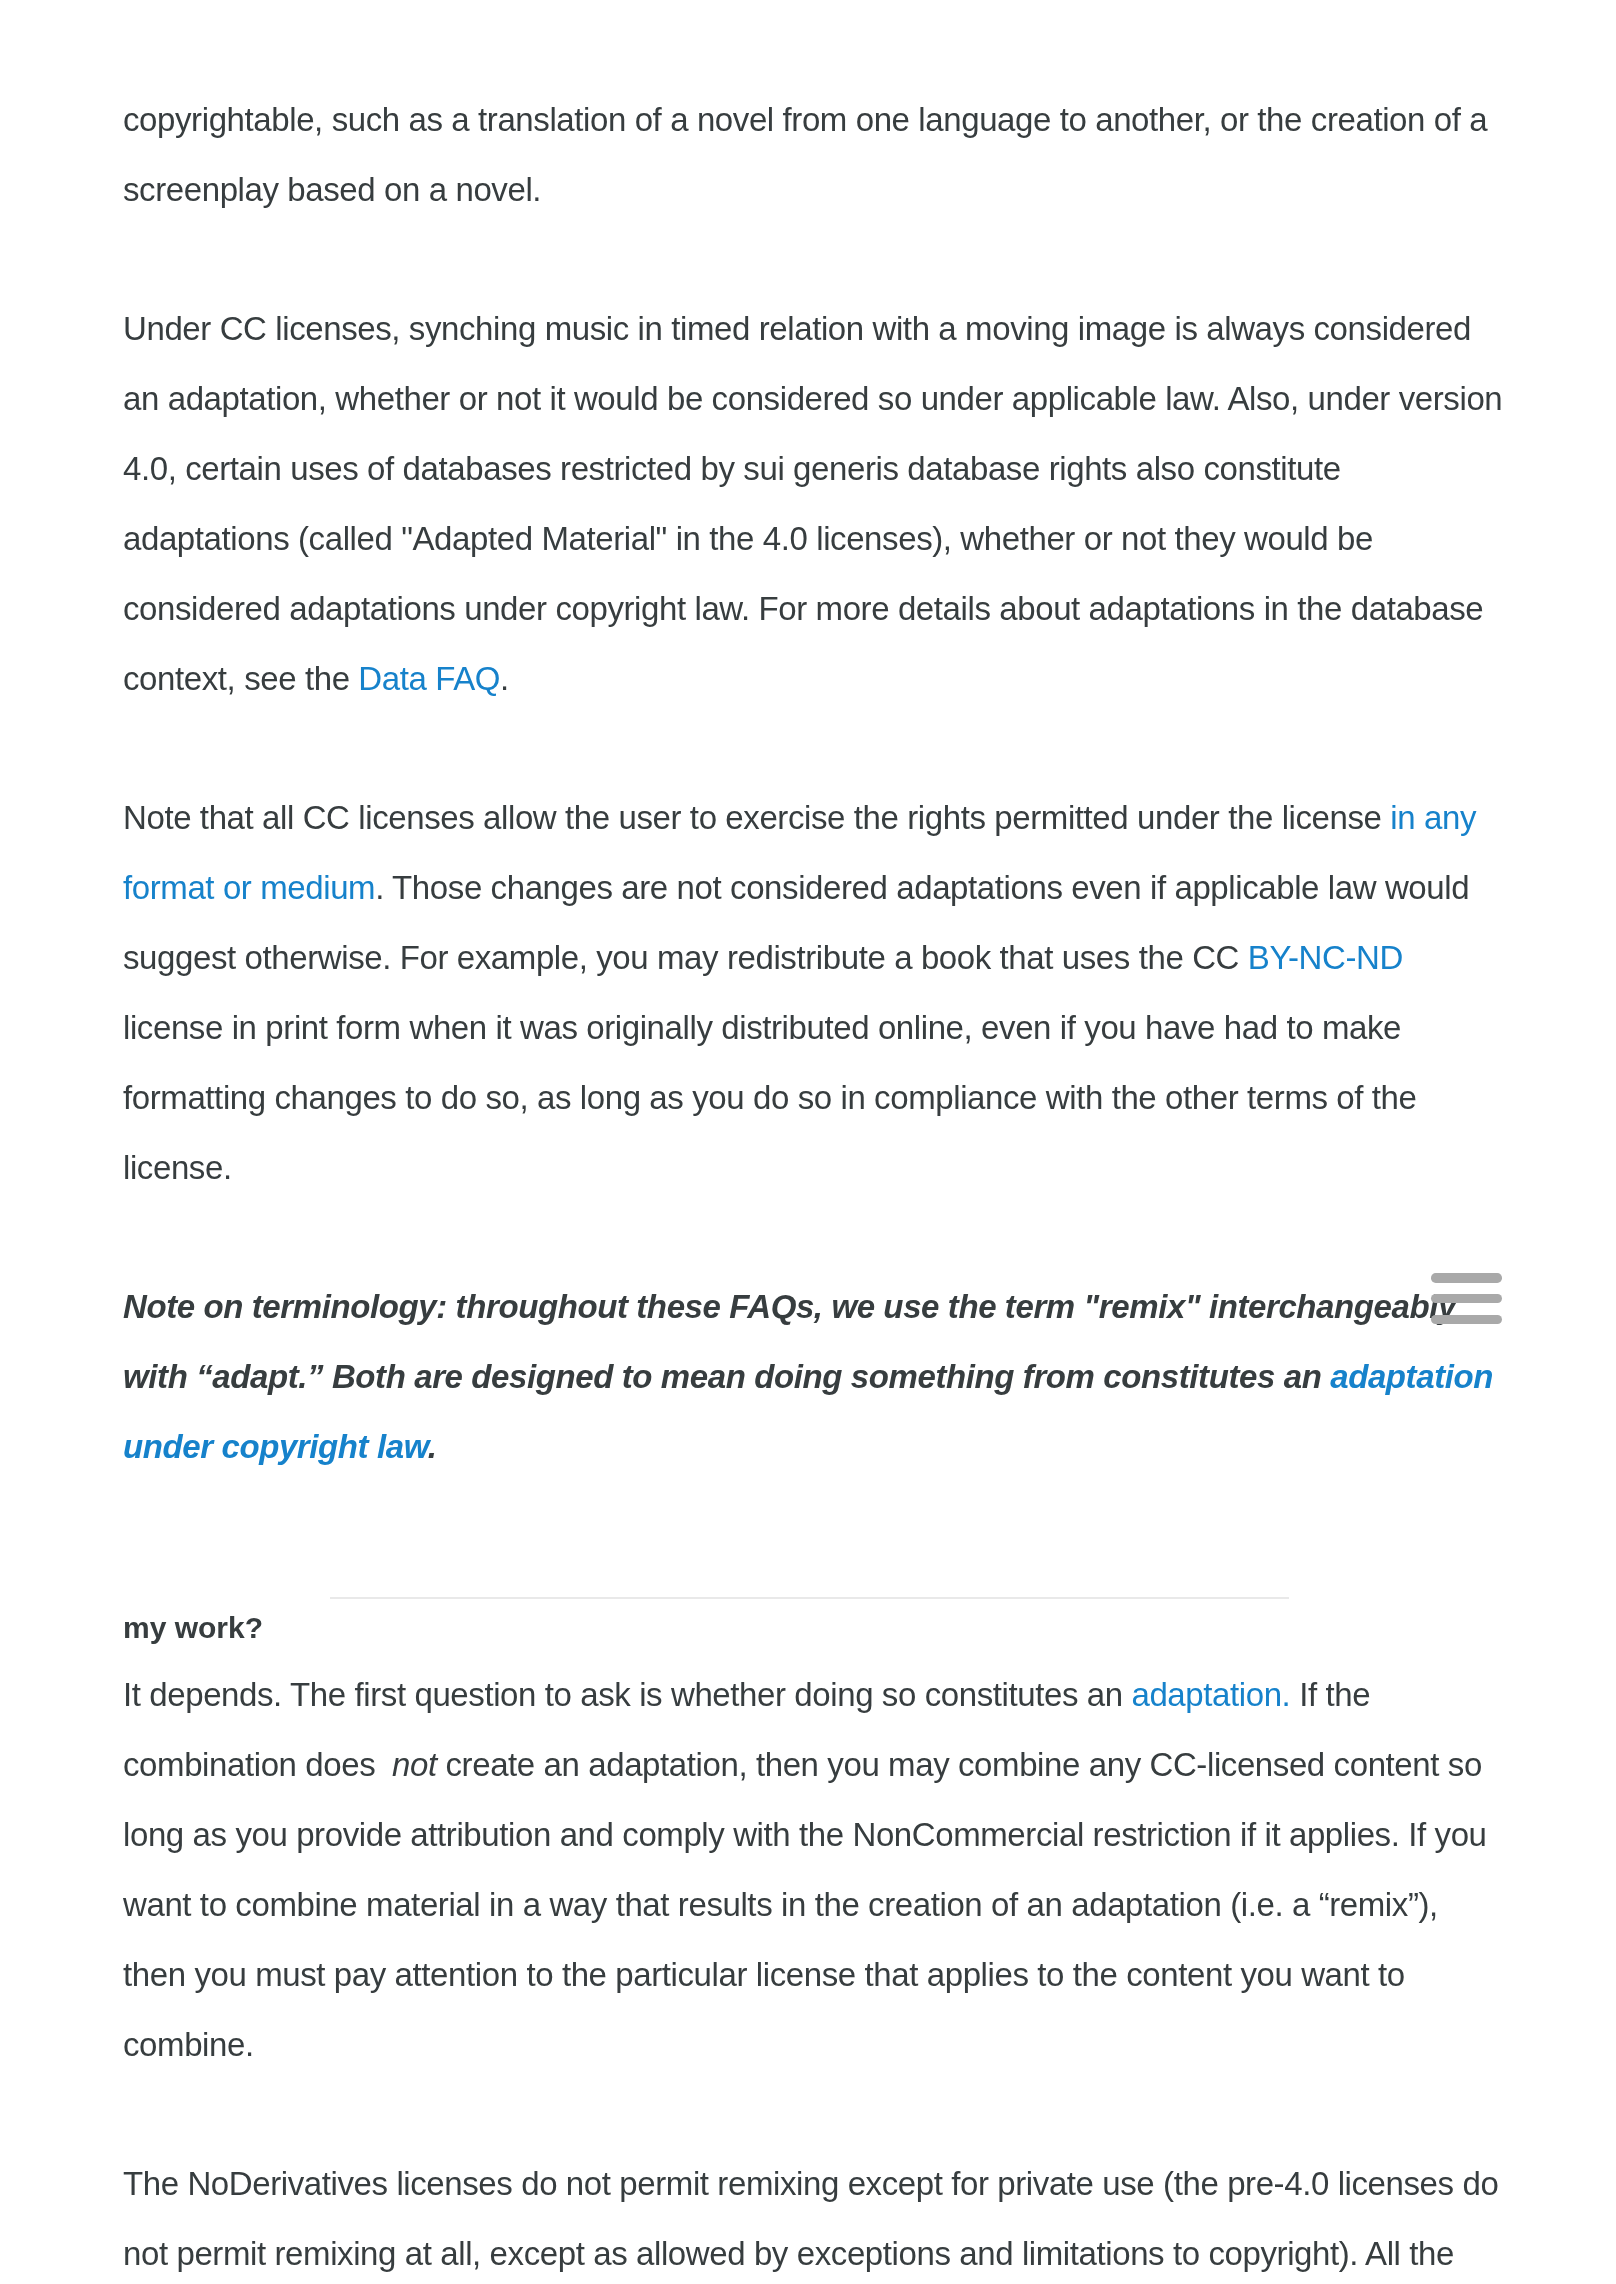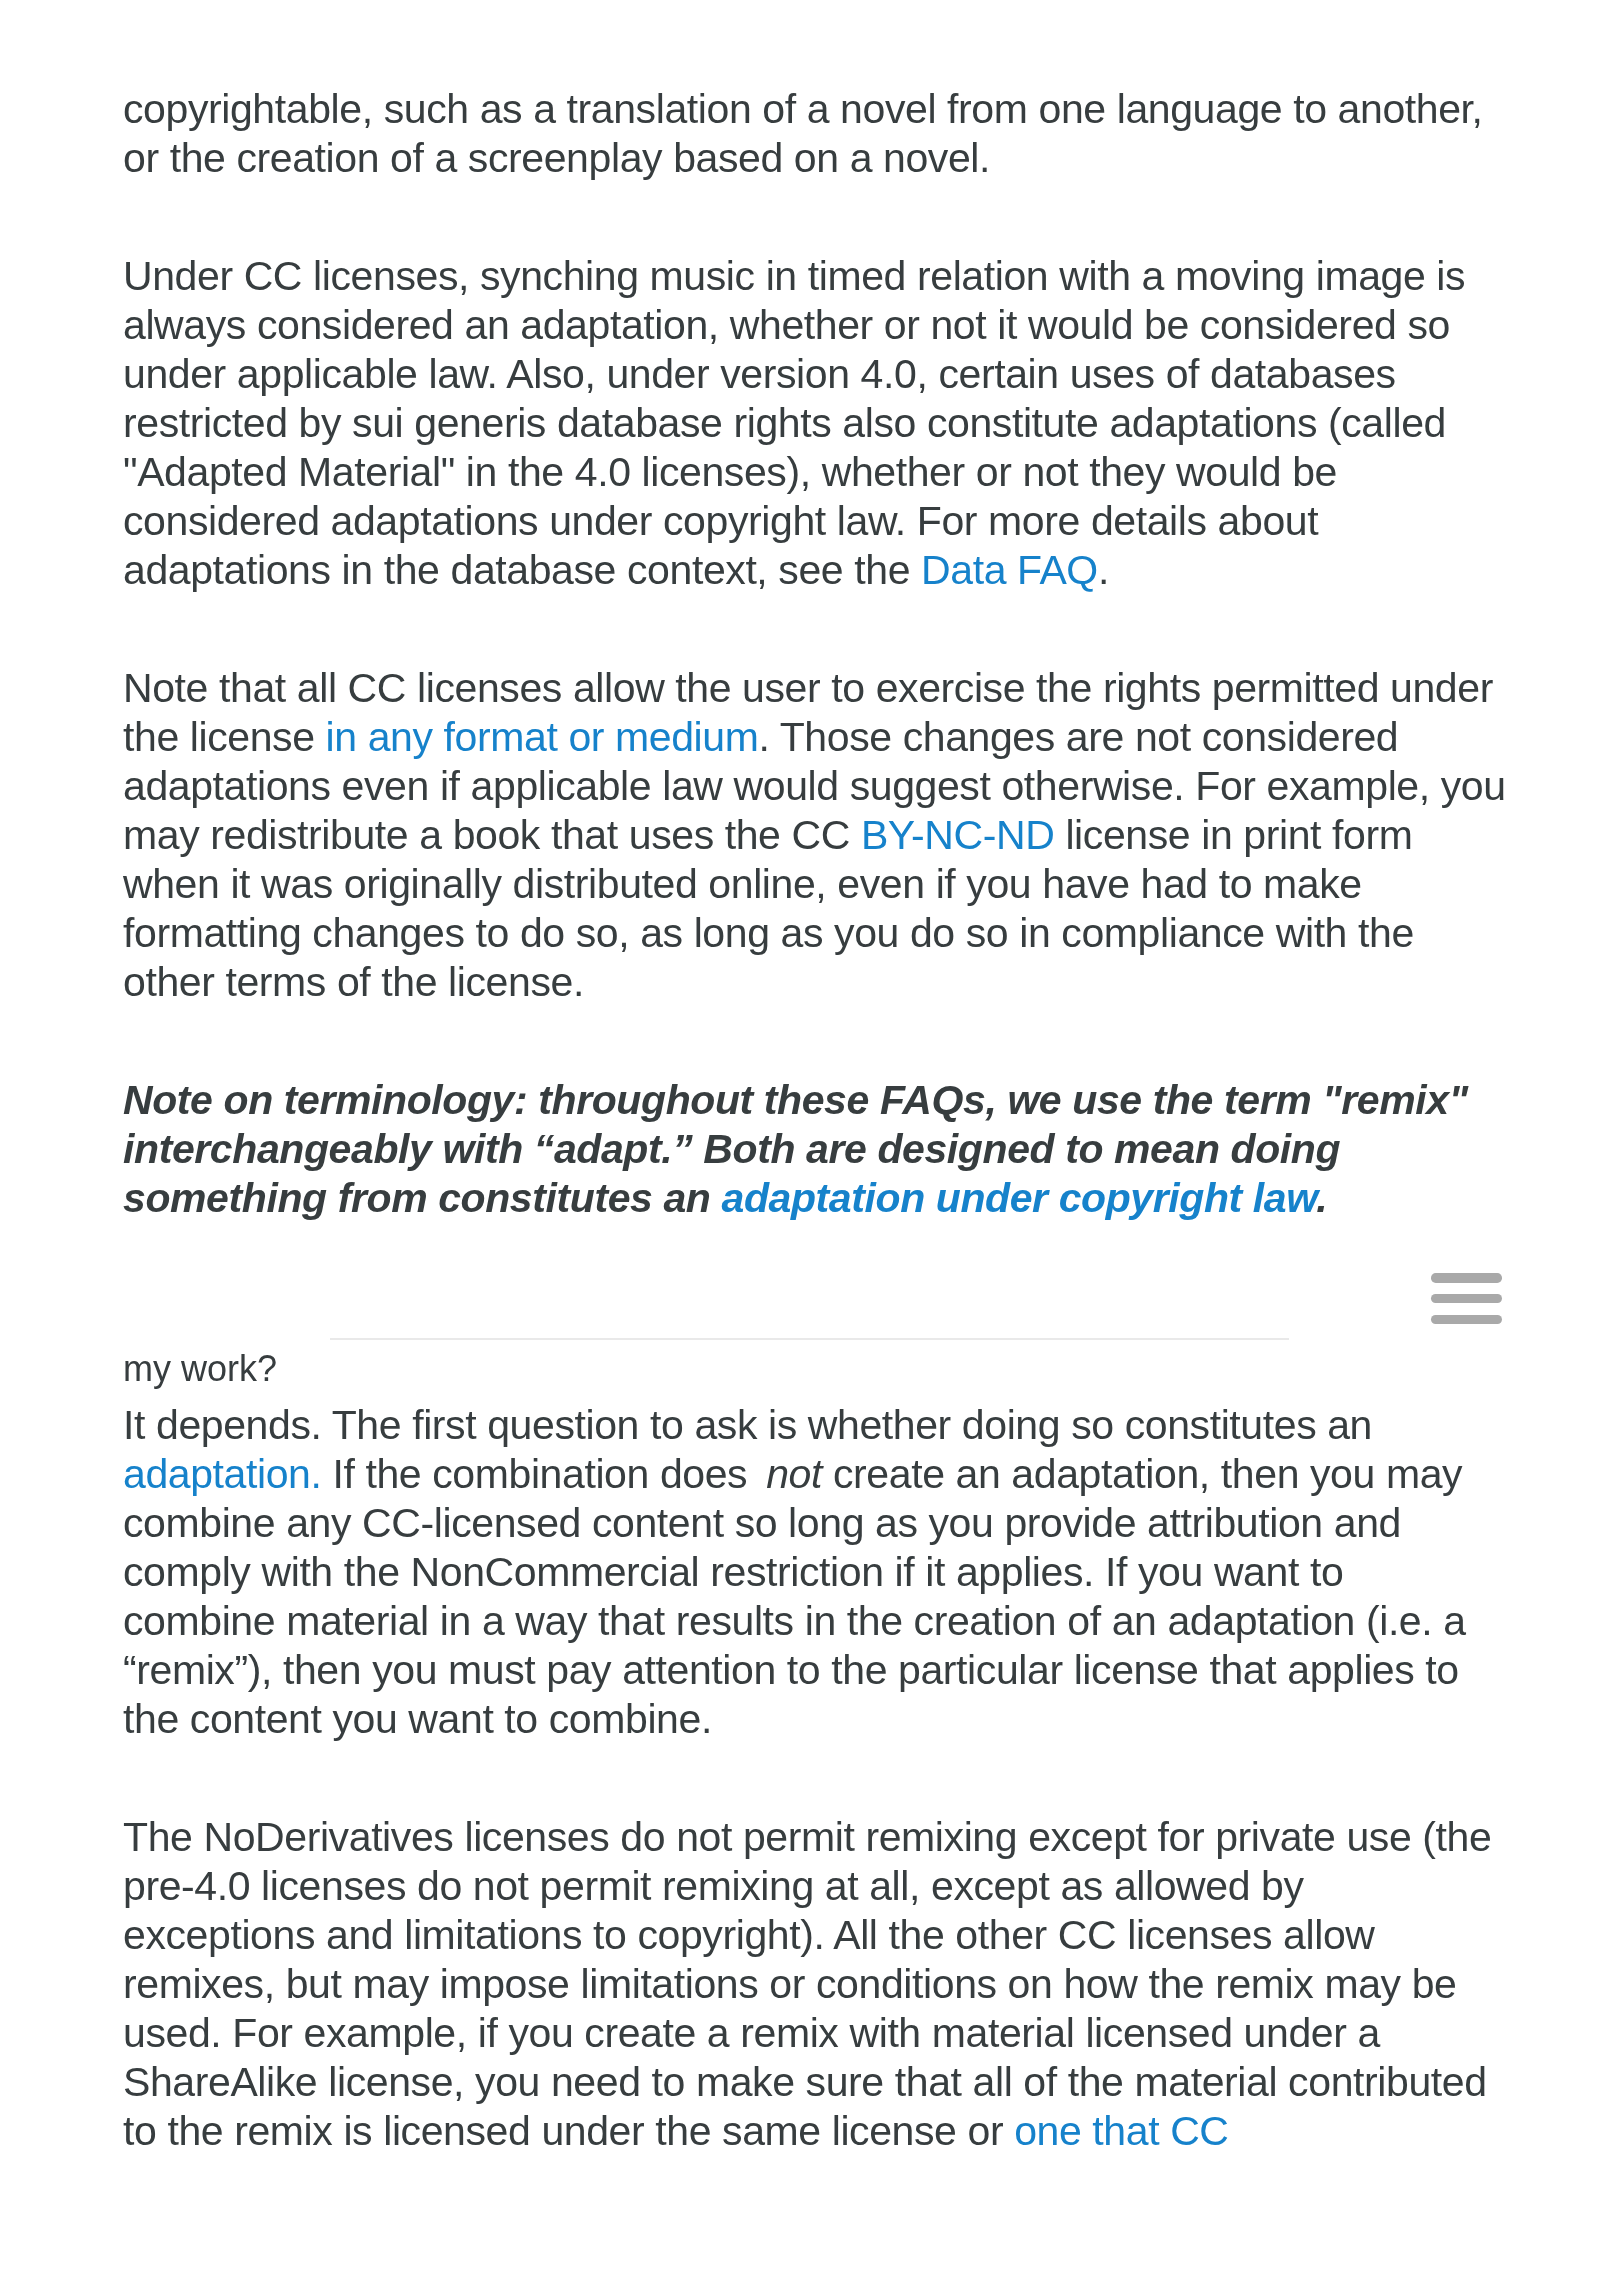--- a/index.html
+++ b/index.html
@@ -18,22 +18,22 @@
     position:relative;
     font-family:"Liberation Sans", sans-serif;
     color:var(--text);
   }
   .content{
     padding:85px 0 0 123px;
     width:1506px; 
   }
   p.para{
     margin:0 0 69px 0;
-    font-size:41px;
-    line-height:49px;
+    font-size:33px;
+    line-height:70px;
     letter-spacing:-0.4px;
     color:var(--text);
   }
   p.note{
     font-weight:700;
     font-style:italic;
   }
   a.inline-link{
     color:var(--link);
     text-decoration:none;
@@ -45,23 +45,23 @@
     margin-left:8px;
   }
   hr.divider{
     border:none;
     height:1.6px;
     background:var(--divider);
     width:959px;
     margin:115px 0 0 207px;
   }
   h3.question{
-    font-size:36px;
+    font-size:30px;
     line-height:41px;
-    font-weight:400;
+    font-weight:700;
     margin:8px 0 12.6px 0;
     color:var(--text);
   }
   .menu-btn{
     position:absolute;
     left:1431px;
     top:1273px;
     width:71px;
     height:51px;
     background:none;

